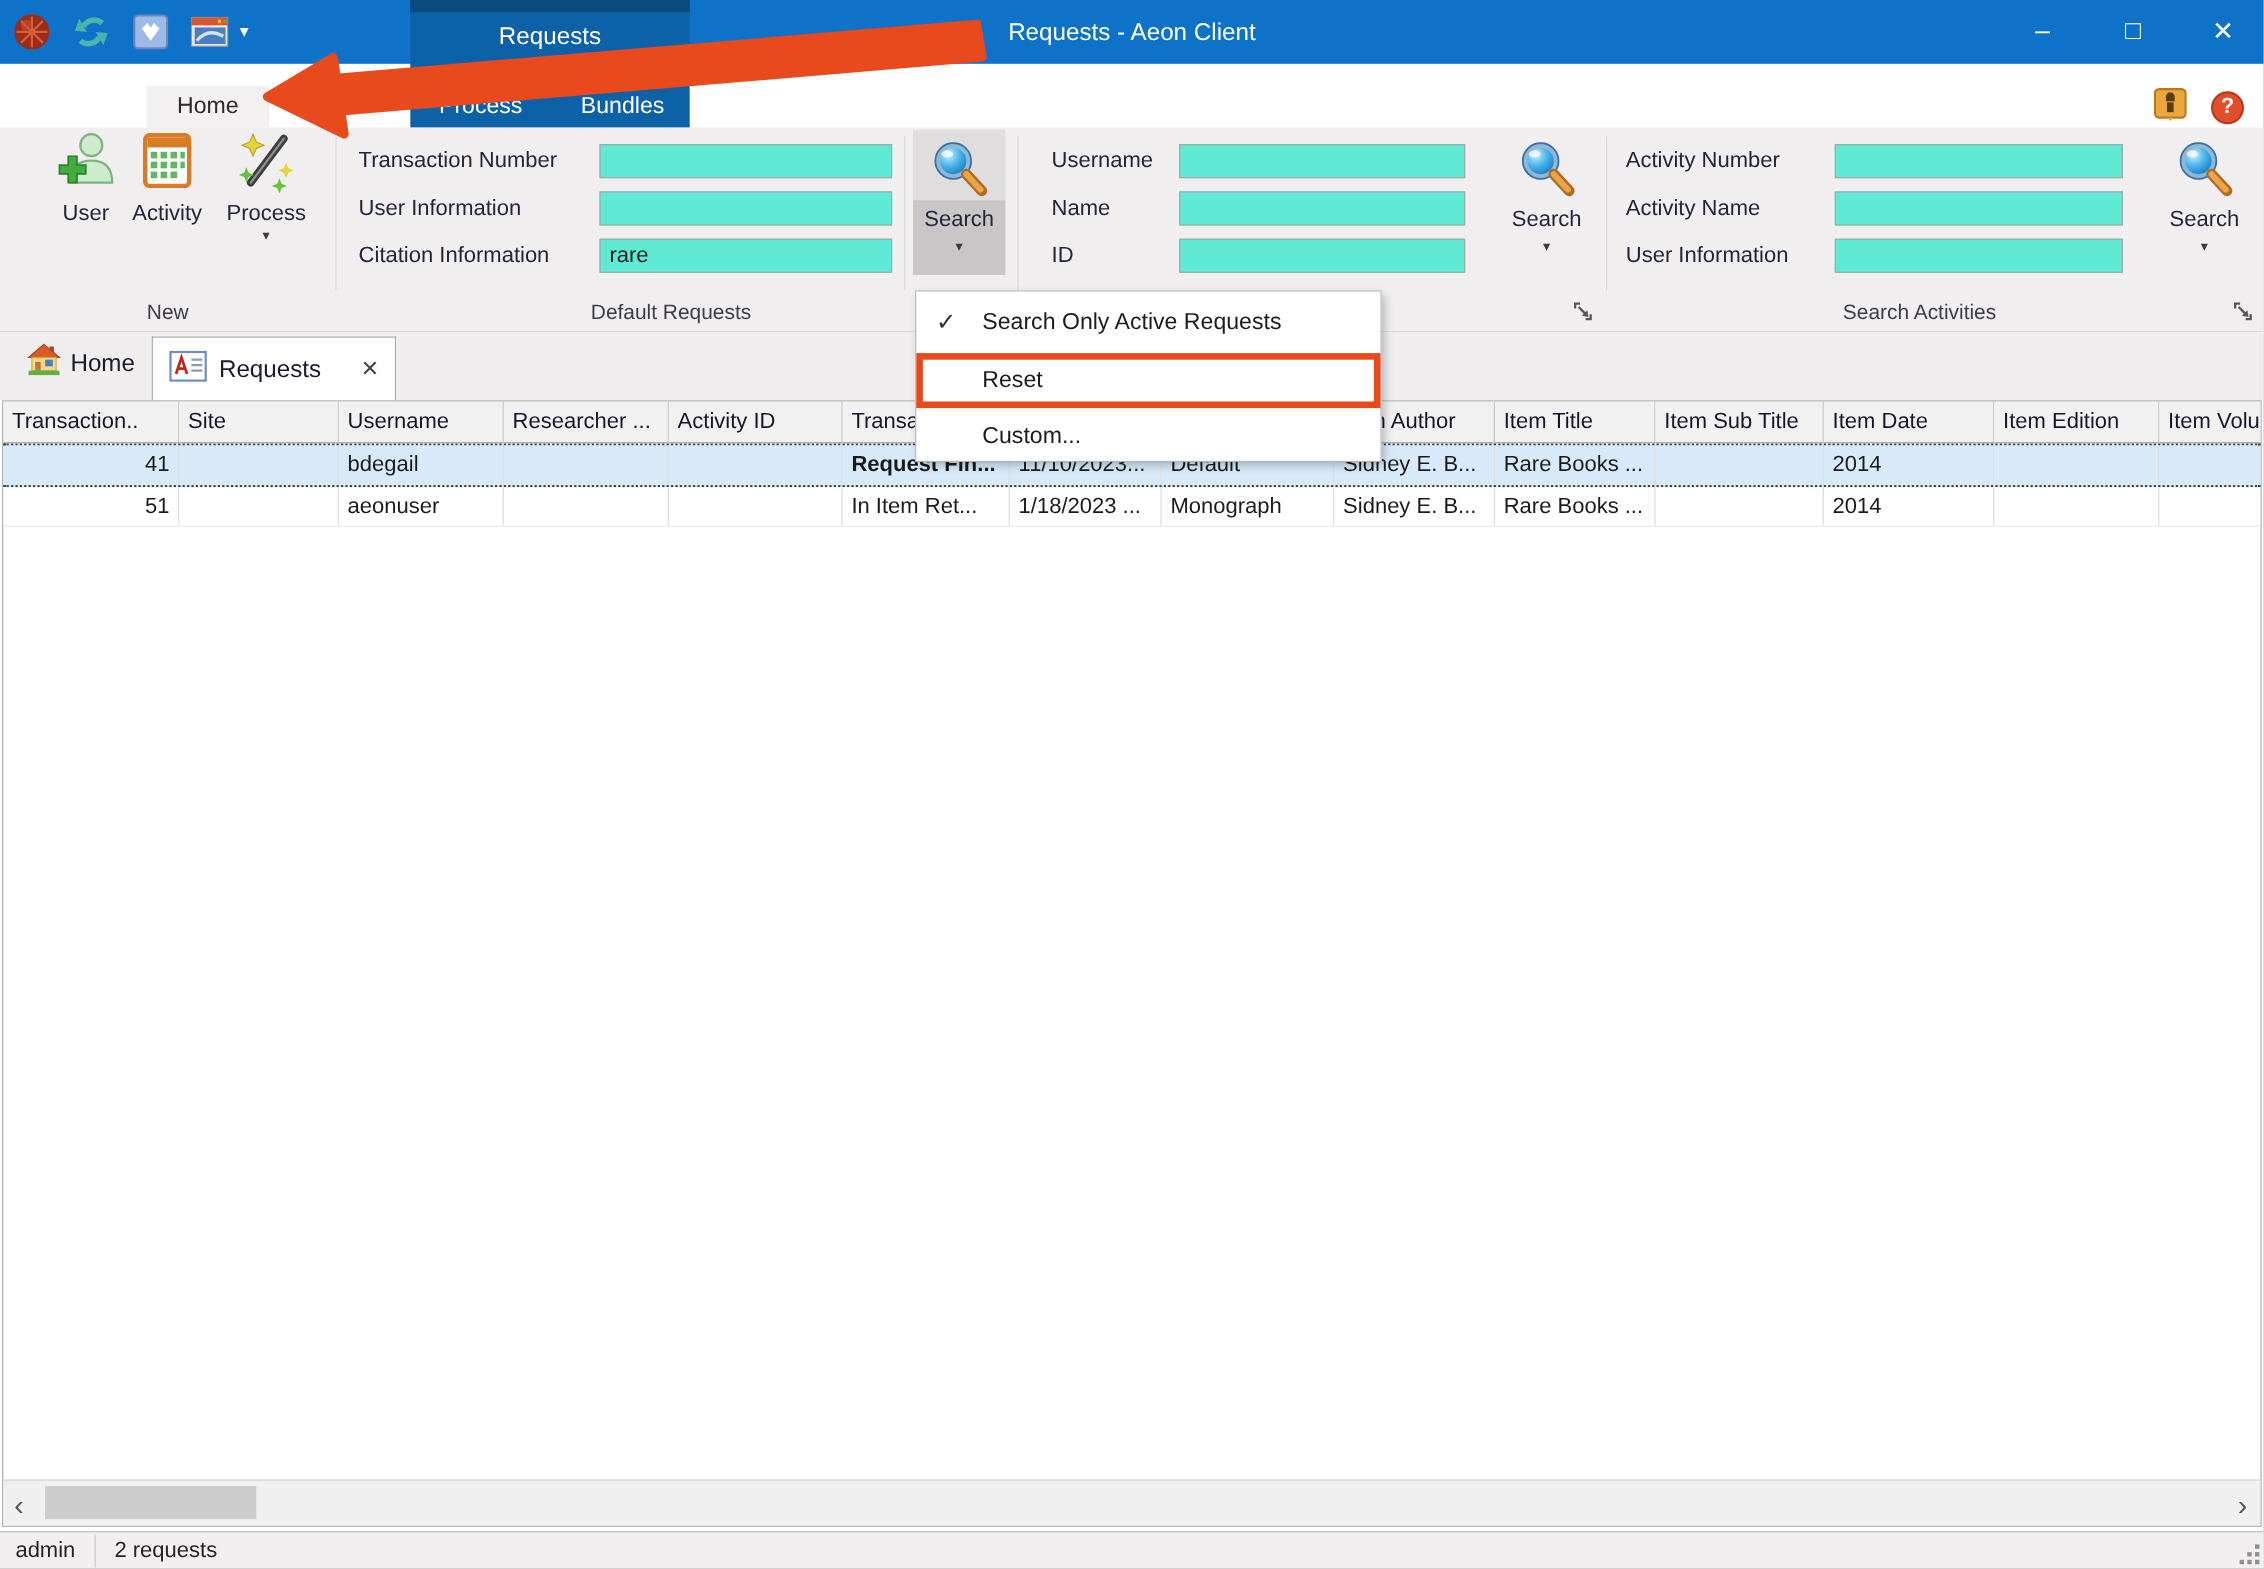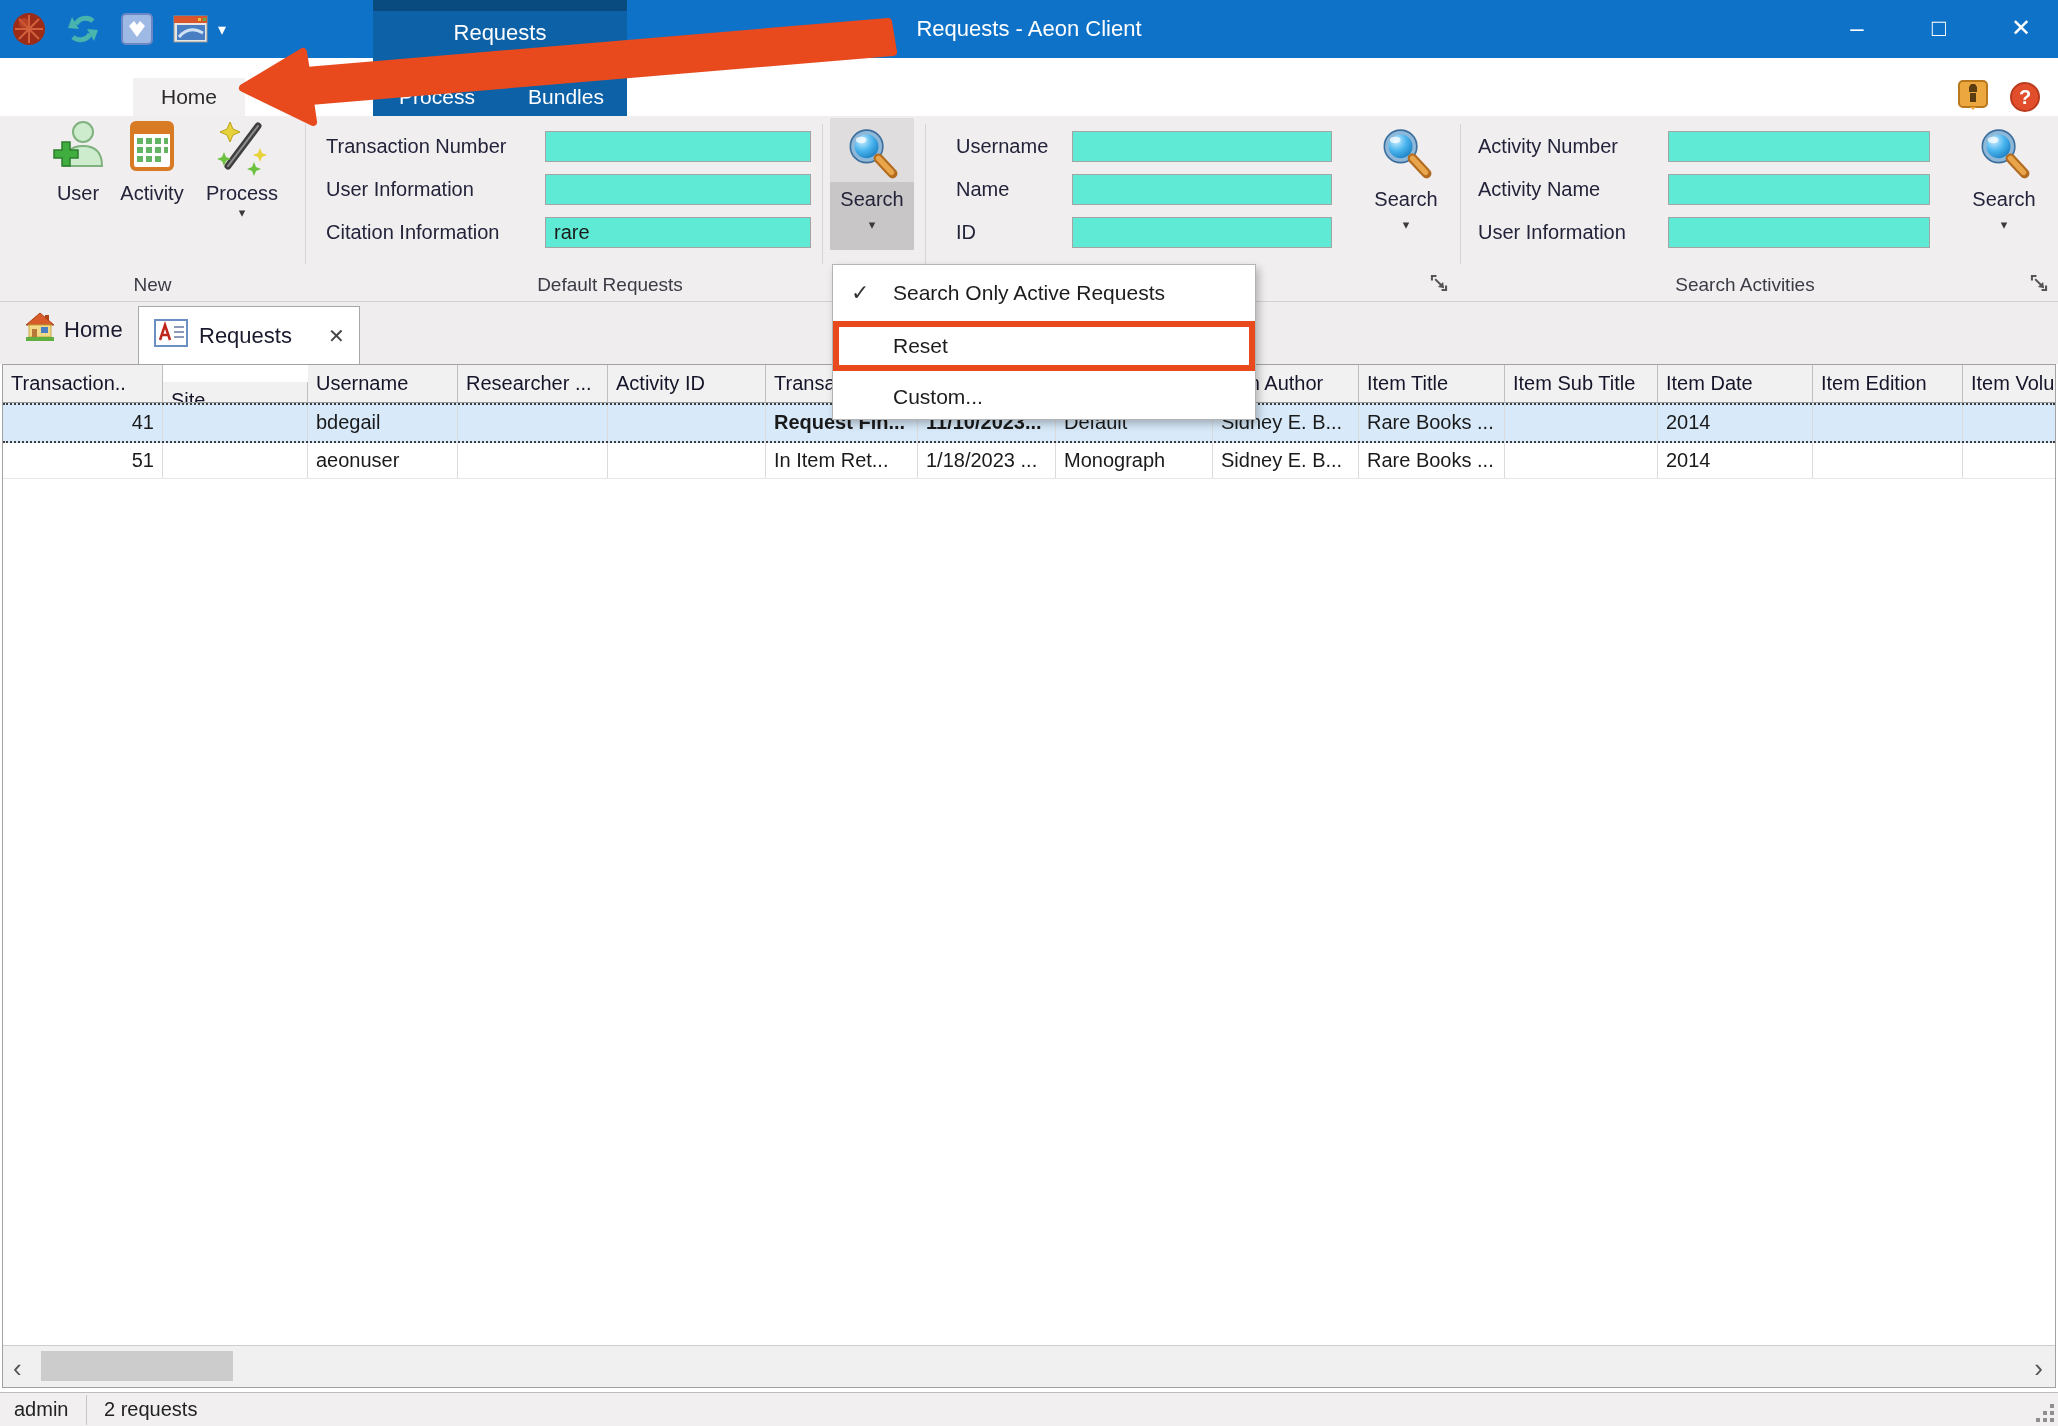--- a/index.html
+++ b/index.html
@@ -351,21 +351,21 @@
         </svg>
       </span>
       <span>Requests</span>
       <span class="docclose">✕</span>
     </div>
   </div>
 
   <div class="gridpanel">
     <div class="ghead-row">
         <div class="gcell ghead" style="width: 160px;">Transaction..</div>
-        <div class="gcell ghead" style="width: 145px; margin-top: 17px;">Site</div>
+        <div class="gcell ghead" style="width: 145px;">Site</div>
         <div class="gcell ghead" style="width: 150px;">Username</div>
         <div class="gcell ghead" style="width: 150px;">Researcher ...</div>
         <div class="gcell ghead" style="width: 158px;">Activity ID</div>
         <div class="gcell ghead" style="width: 152px;">Transa...</div>
         <div class="gcell ghead" style="width: 138px;"></div>
         <div class="gcell ghead" style="width: 157px;"></div>
         <div class="gcell ghead" style="width: 146px;">Item Author</div>
         <div class="gcell ghead" style="width: 146px;">Item Title</div>
         <div class="gcell ghead" style="width: 153px;">Item Sub Title</div>
         <div class="gcell ghead" style="width: 155px;">Item Date</div>
@@ -373,21 +373,21 @@
         <div class="gcell ghead" style="width: 150px;">Item Volu</div>
       </div>
     <div>
         <div class="grow sel">
           <div class="gcell" style="width: 160px; text-align: right;">41</div>
           <div class="gcell" style="width: 145px;"></div>
           <div class="gcell" style="width: 150px;">bdegail</div>
           <div class="gcell" style="width: 150px;"></div>
           <div class="gcell" style="width: 158px;"></div>
           <div class="gcell" style="width: 152px; font-weight: bold;">Request Fin...</div>
-          <div class="gcell" style="width: 138px; font-weight: bold;">11/10/2023...</div>
+          <div class="gcell" style="width: 138px;">11/10/2023...</div>
           <div class="gcell" style="width: 157px;">Default</div>
           <div class="gcell" style="width: 146px;">Sidney E. B...</div>
           <div class="gcell" style="width: 146px;">Rare Books ...</div>
           <div class="gcell" style="width: 153px;"></div>
           <div class="gcell" style="width: 155px;">2014</div>
           <div class="gcell" style="width: 150px;"></div>
           <div class="gcell" style="width: 150px;"></div>
         </div>
         <div class="grow">
           <div class="gcell" style="width: 160px; text-align: right;">51</div>

